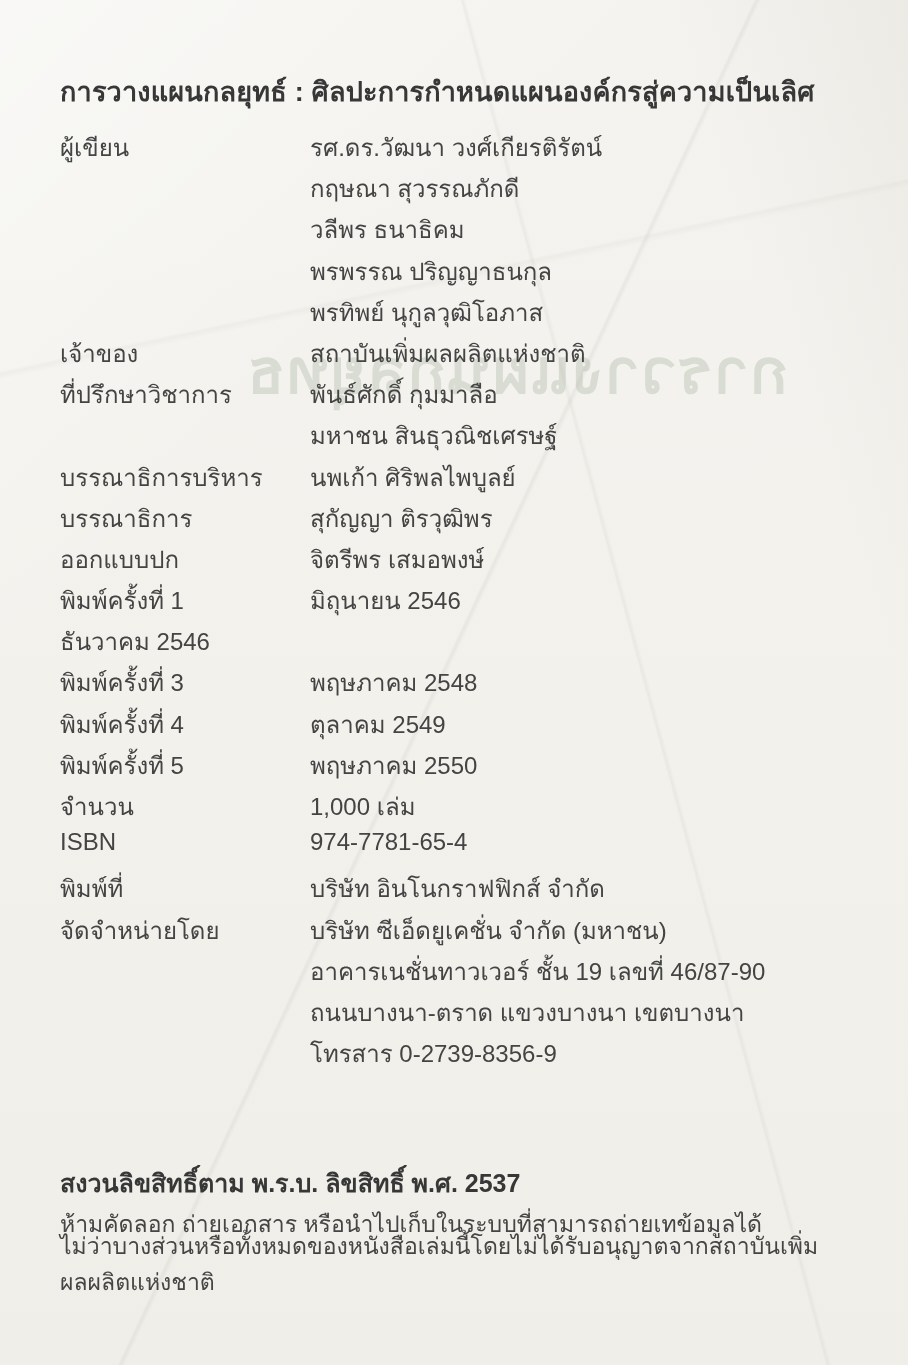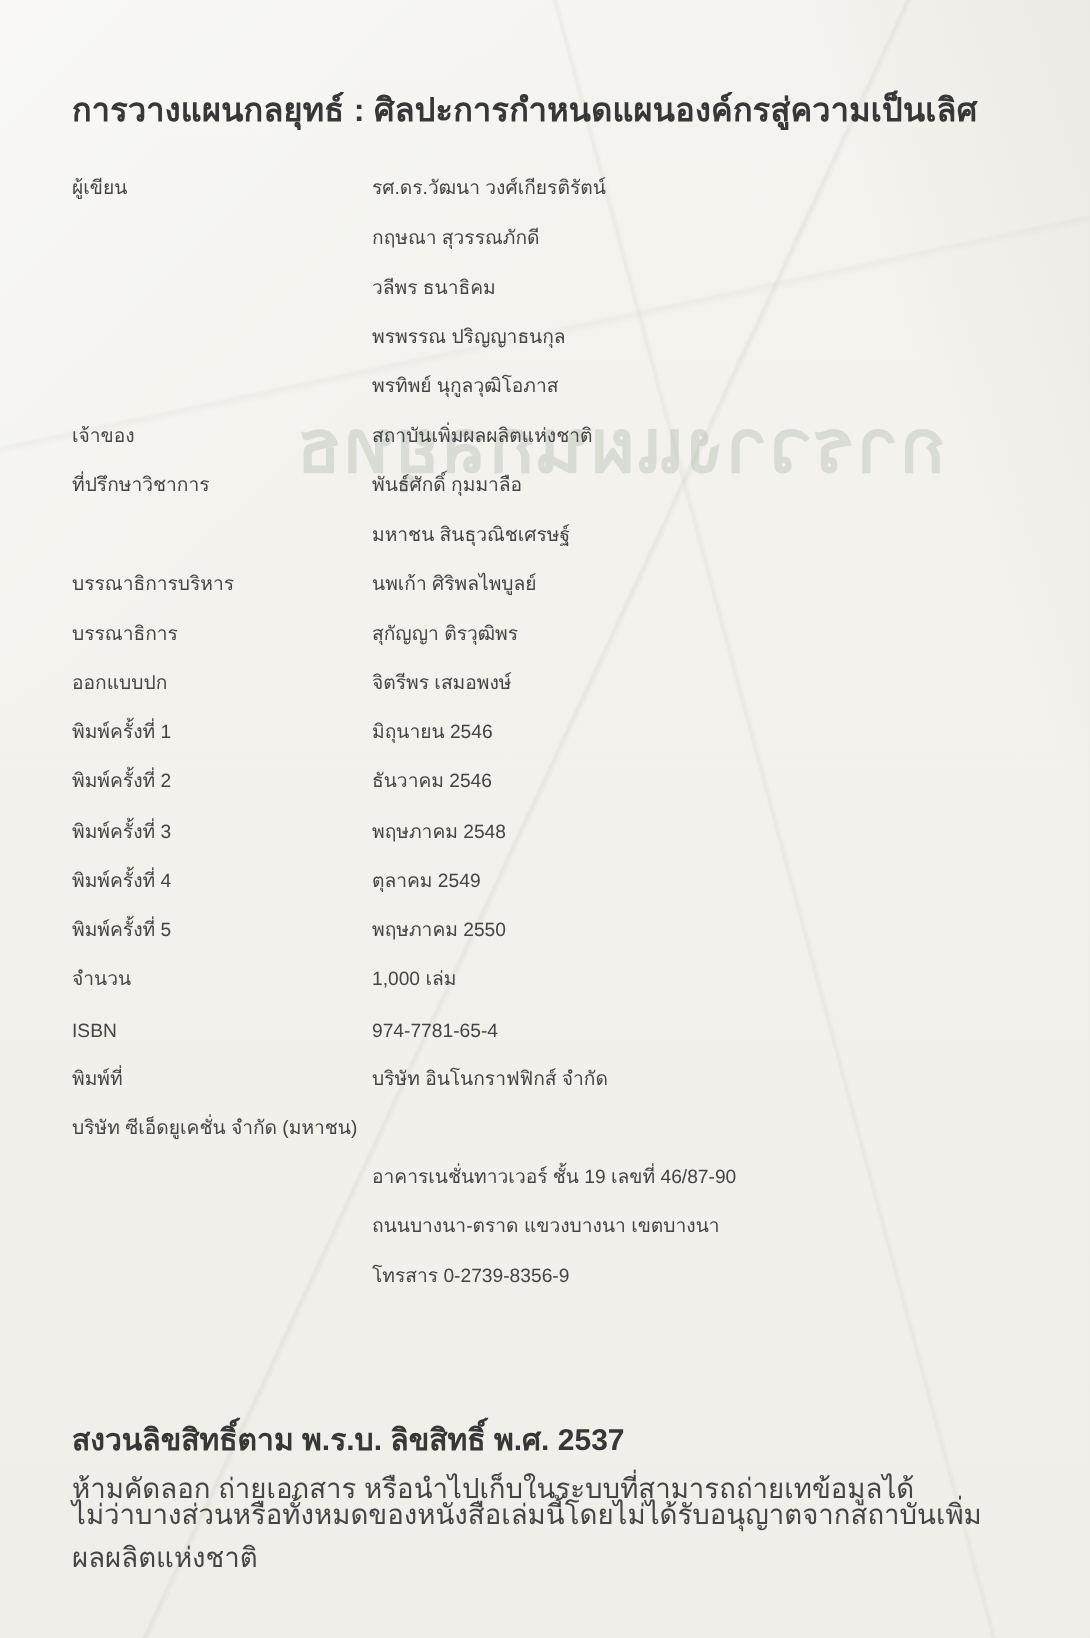--- a/index.html
+++ b/index.html
@@ -60,37 +60,36 @@
     letter-spacing: 0.2px;
   }
   .colophon {
     position: absolute;
     top: 128px;
     left: 60px;
     right: 30px;
   }
   .line {
     display: flex;
-    align-items: flex-end;
+    align-items: flex-start;
     height: 41.2px;
-    font-size: 16px;
+    font-size: 24px;
     color: #444444;
   }
   .label-col {
     flex: 0 0 250px;
   }
   .value-col {
     flex: 1 1 auto;
   }
   .footer {
     position: absolute;
     left: 60px;
     right: 30px;
     top: 1162px;
-    margin-top: 16px;
   }
   .footer-title {
     font-size: 25px;
     font-weight: bold;
     color: #373737;
     height: 42px;
     display: flex;
     align-items: center;
   }
   .footer-line {
@@ -160,21 +159,20 @@
     <div class="line">
       <div class="label-col">ออกแบบปก</div>
       <div class="value-col">จิตรีพร เสมอพงษ์</div>
     </div>
 
     <div class="line">
       <div class="label-col">พิมพ์ครั้งที่ 1</div>
       <div class="value-col">มิถุนายน 2546</div>
     </div>
     <div class="line">
-      <div class="label-col">พิมพ์ครั้งที่ 2</div>
       <div class="value-col">ธันวาคม 2546</div>
     </div>
     <div class="line">
       <div class="label-col">พิมพ์ครั้งที่ 3</div>
       <div class="value-col">พฤษภาคม 2548</div>
     </div>
     <div class="line">
       <div class="label-col">พิมพ์ครั้งที่ 4</div>
       <div class="value-col">ตุลาคม 2549</div>
     </div>
@@ -192,20 +190,21 @@
       <div class="label-col">ISBN</div>
       <div class="value-col">974-7781-65-4</div>
     </div>
 
     <div class="line">
       <div class="label-col">พิมพ์ที่</div>
       <div class="value-col">บริษัท อินโนกราฟฟิกส์ จำกัด</div>
     </div>
 
     <div class="line">
+      <div class="label-col">จัดจำหน่ายโดย</div>
       <div class="value-col">บริษัท ซีเอ็ดยูเคชั่น จำกัด (มหาชน)</div>
     </div>
     <div class="line">
       <div class="label-col"></div>
       <div class="value-col">อาคารเนชั่นทาวเวอร์ ชั้น 19 เลขที่ 46/87-90</div>
     </div>
     <div class="line">
       <div class="label-col"></div>
       <div class="value-col">ถนนบางนา-ตราด แขวงบางนา เขตบางนา</div>
     </div>

